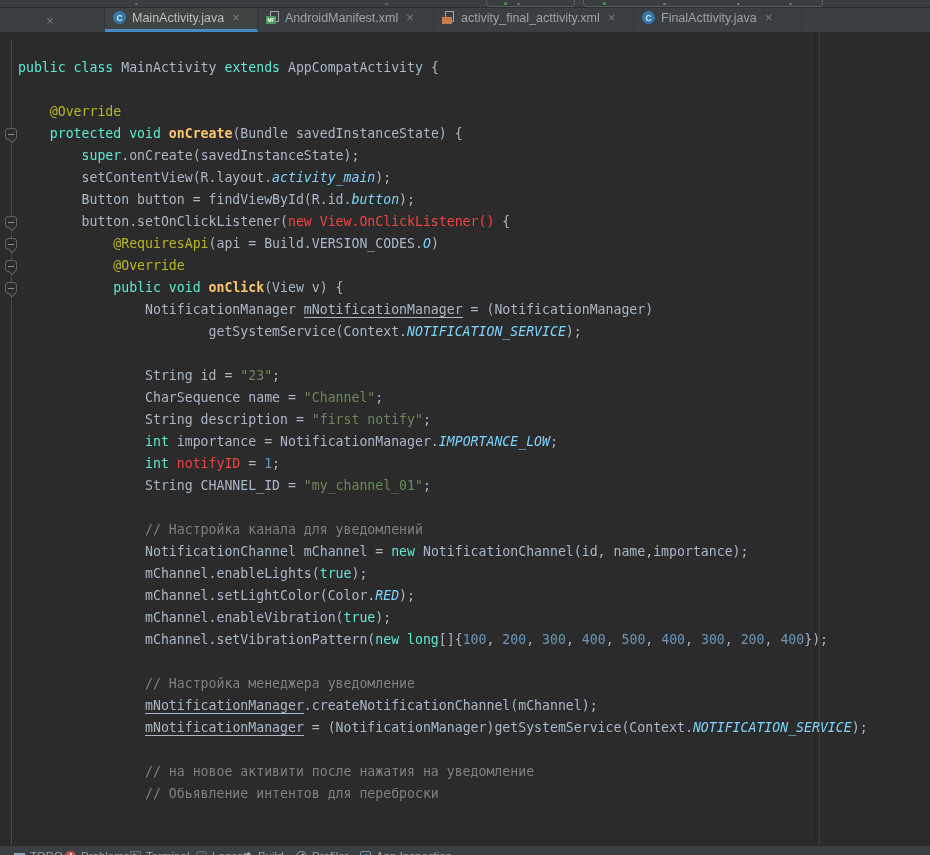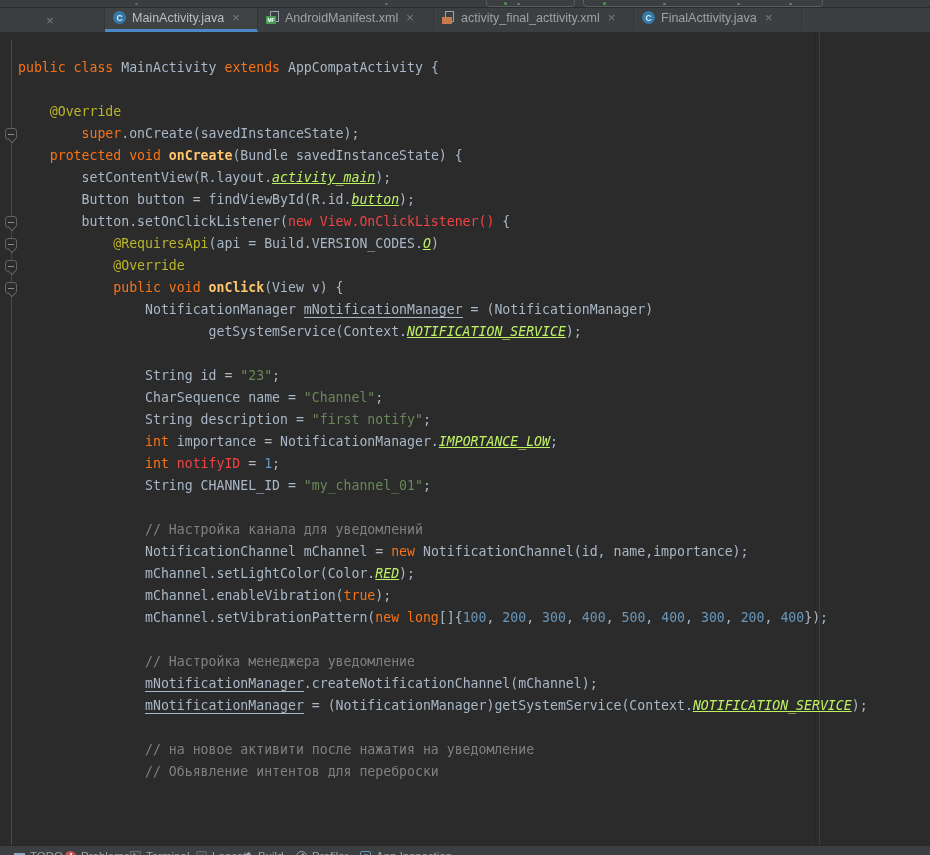--- a/index.html
+++ b/index.html
@@ -39,28 +39,28 @@
     background:#C97A4A; }
   
   #editor { position:absolute; left:0; top:33px; width:930px; height:812px;
     background:#2B2B2B; overflow:hidden; }
   #gutter-line { position:absolute; left:11px; top:7px; bottom:0; width:1px; background:#46484A; }
   #margin-line-dark { position:absolute; left:815px; top:0; bottom:0; width:1px; background:#242628; }
   #margin-line-light { position:absolute; left:819px; top:0; bottom:0; width:1px; background:#3C3E40; }
   #code { position:absolute; left:0; top:24px; width:930px;
     font-family:"DejaVu Sans Mono","Liberation Mono",monospace; font-size:13.2px; }
   .code-line { height:22px; line-height:22px; white-space:pre; padding-left:18px; color:#A9B7C6; }
-  .tk-k { color:#f97316; }
+  .tk-k { color:#5eead4; }
   .tk-d { color:#A9B7C6; }
   .tk-y { color:#FFC66D; font-weight:bold; }
   .tk-a { color:#BBB529; }
   .tk-s { color:#6A8759; }
   .tk-n { color:#6897BB; }
   .tk-c { color:#808080; }
-  .tk-i { color:#bef264; font-style:italic;text-decoration:underline; }
+  .tk-i { color:#7dd3fc; font-style:italic; }
   .tk-g { color:#ef4444; }
   .tk-u { color:#A9B7C6; border-bottom:1px solid #A9B7C6; }
   .fold-marker { position:absolute; left:5px; width:12px; height:12px;
     border:1px solid #5F6466; border-radius:3px; background:#2B2B2B; z-index:3; }
   .fold-marker::before { content:""; position:absolute; left:2px; right:2px; top:5px;
     height:1px; background:#8A8E90; }
   .fold-marker::after { content:""; position:absolute; left:3px; bottom:-3px; width:5px; height:5px;
     transform:rotate(45deg); border-right:1px solid #5F6466; border-bottom:1px solid #5F6466;
     background:#2B2B2B; }
   
@@ -142,40 +142,41 @@
   </div>
 
   <div id="editor">
     <div id="gutter-line"></div>
     <div id="margin-line-dark"></div>
     <div id="margin-line-light"></div>
     <div id="code">
         <div class="code-line"><span class="tk-k">public class </span><span class="tk-d">MainActivity </span><span class="tk-k">extends </span><span class="tk-d">AppCompatActivity {</span></div>
         <div class="code-line"></div>
         <div class="code-line"><span class="tk-a">    @Override</span></div>
+        <div class="code-line"><span class="tk-k">    protected void </span><span class="tk-y">onCreate</span><span class="tk-d">(Bundle savedInstanceState) {</span></div>
         <div class="code-line"><span class="tk-d">        </span><span class="tk-k">super</span><span class="tk-d">.onCreate(savedInstanceState);</span></div>
-        <div class="code-line"><span class="tk-k">    protected void </span><span class="tk-y">onCreate</span><span class="tk-d">(Bundle savedInstanceState) {</span></div>
         <div class="code-line"><span class="tk-d">        setContentView(R.layout.</span><span class="tk-i">activity_main</span><span class="tk-d">);</span></div>
         <div class="code-line"><span class="tk-d">        Button button = findViewById(R.id.</span><span class="tk-i">button</span><span class="tk-d">);</span></div>
         <div class="code-line"><span class="tk-d">        button.setOnClickListener(</span><span class="tk-g">new View.OnClickListener() </span><span class="tk-d">{</span></div>
         <div class="code-line"><span class="tk-a">            @RequiresApi</span><span class="tk-d">(api = Build.VERSION_CODES.</span><span class="tk-i">O</span><span class="tk-d">)</span></div>
         <div class="code-line"><span class="tk-a">            @Override</span></div>
         <div class="code-line"><span class="tk-k">            public void </span><span class="tk-y">onClick</span><span class="tk-d">(View v) {</span></div>
         <div class="code-line"><span class="tk-d">                NotificationManager </span><span class="tk-u">mNotificationManager</span><span class="tk-d"> = (NotificationManager)</span></div>
         <div class="code-line"><span class="tk-d">                        getSystemService(Context.</span><span class="tk-i">NOTIFICATION_SERVICE</span><span class="tk-d">);</span></div>
         <div class="code-line"></div>
         <div class="code-line"><span class="tk-d">                String id = </span><span class="tk-s">"23"</span><span class="tk-d">;</span></div>
         <div class="code-line"><span class="tk-d">                CharSequence name = </span><span class="tk-s">"Channel"</span><span class="tk-d">;</span></div>
         <div class="code-line"><span class="tk-d">                String description = </span><span class="tk-s">"first notify"</span><span class="tk-d">;</span></div>
         <div class="code-line"><span class="tk-k">                int </span><span class="tk-d">importance = NotificationManager.</span><span class="tk-i">IMPORTANCE_LOW</span><span class="tk-d">;</span></div>
         <div class="code-line"><span class="tk-k">                int </span><span class="tk-g">notifyID</span><span class="tk-d"> = </span><span class="tk-n">1</span><span class="tk-d">;</span></div>
         <div class="code-line"><span class="tk-d">                String CHANNEL_ID = </span><span class="tk-s">"my_channel_01"</span><span class="tk-d">;</span></div>
         <div class="code-line"></div>
         <div class="code-line"><span class="tk-c">                // Настройка канала для уведомлений</span></div>
         <div class="code-line"><span class="tk-d">                NotificationChannel mChannel = </span><span class="tk-k">new </span><span class="tk-d">NotificationChannel(id, name,importance);</span></div>
+        <div class="code-line"><span class="tk-d">                mChannel.enableLights(</span><span class="tk-k">true</span><span class="tk-d">);</span></div>
         <div class="code-line"><span class="tk-d">                mChannel.setLightColor(Color.</span><span class="tk-i">RED</span><span class="tk-d">);</span></div>
         <div class="code-line"><span class="tk-d">                mChannel.enableVibration(</span><span class="tk-k">true</span><span class="tk-d">);</span></div>
         <div class="code-line"><span class="tk-d">                mChannel.setVibrationPattern(</span><span class="tk-k">new long</span><span class="tk-d">[]{</span><span class="tk-n">100</span><span class="tk-d">, </span><span class="tk-n">200</span><span class="tk-d">, </span><span class="tk-n">300</span><span class="tk-d">, </span><span class="tk-n">400</span><span class="tk-d">, </span><span class="tk-n">500</span><span class="tk-d">, </span><span class="tk-n">400</span><span class="tk-d">, </span><span class="tk-n">300</span><span class="tk-d">, </span><span class="tk-n">200</span><span class="tk-d">, </span><span class="tk-n">400</span><span class="tk-d">});</span></div>
         <div class="code-line"></div>
         <div class="code-line"><span class="tk-c">                // Настройка менеджера уведомление</span></div>
         <div class="code-line"><span class="tk-d">                </span><span class="tk-u">mNotificationManager</span><span class="tk-d">.createNotificationChannel(mChannel);</span></div>
         <div class="code-line"><span class="tk-d">                </span><span class="tk-u">mNotificationManager</span><span class="tk-d"> = (NotificationManager)getSystemService(Context.</span><span class="tk-i">NOTIFICATION_SERVICE</span><span class="tk-d">);</span></div>
         <div class="code-line"></div>
         <div class="code-line"><span class="tk-c">                // на новое активити после нажатия на уведомление</span></div>
         <div class="code-line"><span class="tk-c">                // Обьявление интентов для переброски</span></div>

